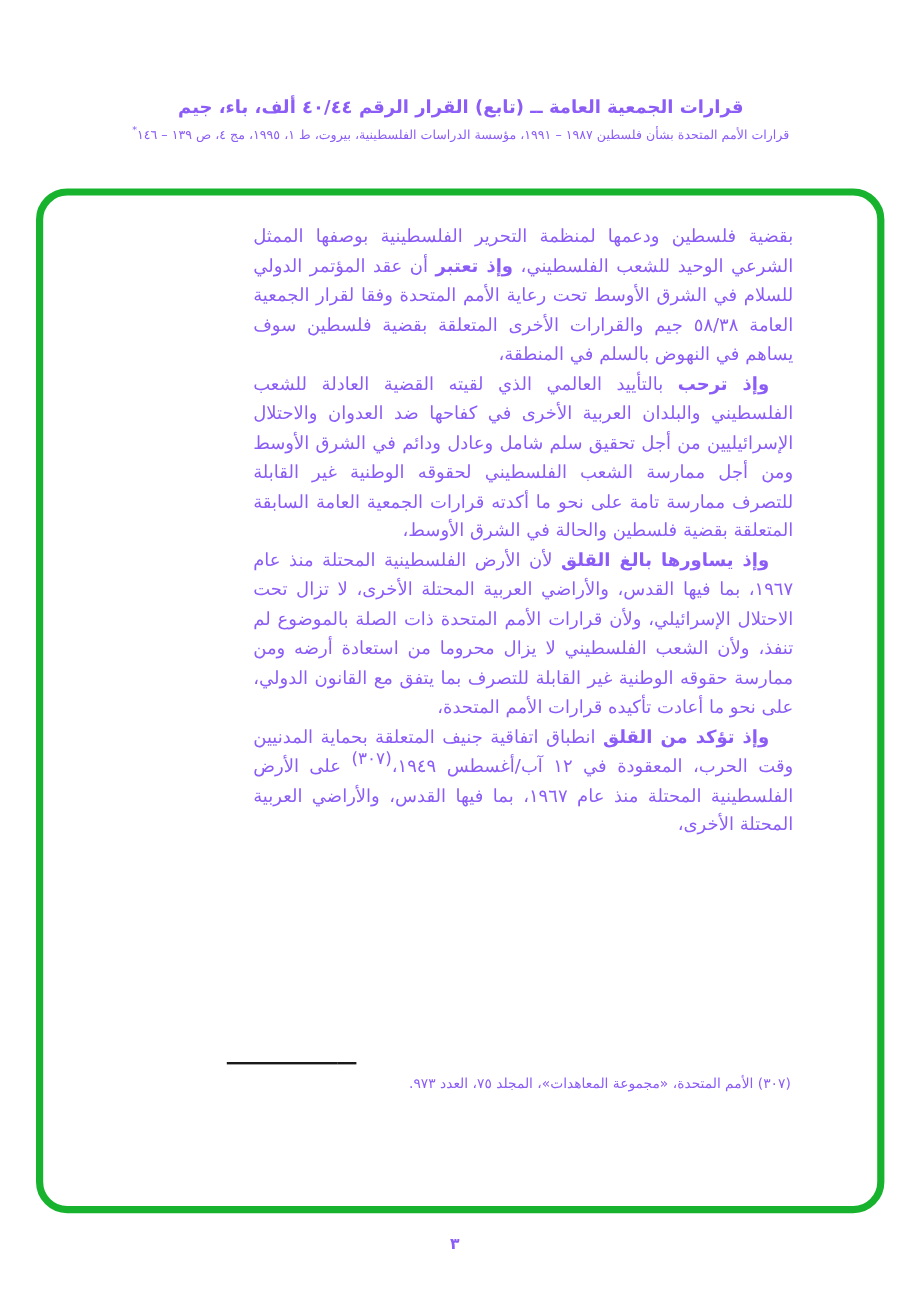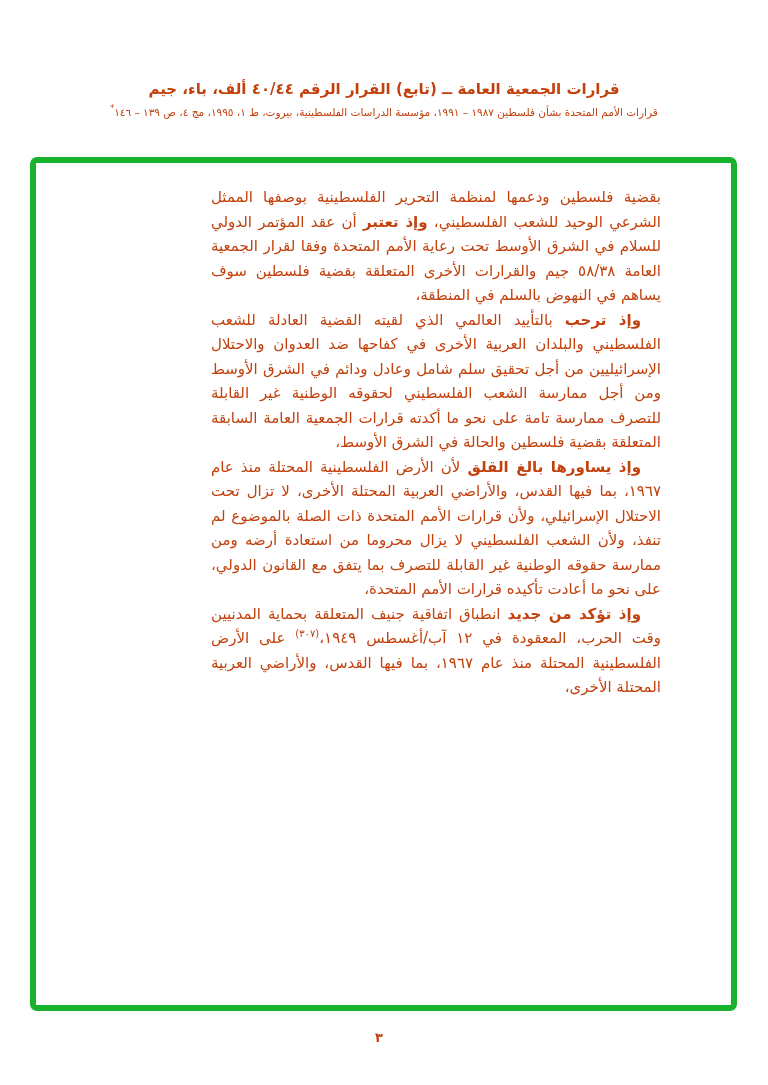--- a/index.html
+++ b/index.html
@@ -48,21 +48,21 @@
     width: 450px;
     direction: rtl;
     text-align: justify;
     font-size: 15px;
     line-height: 24.5px;
   }
   .text-column p { margin: 0; }
   .text-column p.indent { text-indent: 20px; }
   .lead { font-weight: bold; }
   sup.ref {
-    font-size: 10px;
+    font-size: 14px;
     line-height: 0;
     vertical-align: super;
   }
   .footnote-block {
     position: absolute;
     top: 722px;
     right: 72px;
     width: 470px;
     direction: rtl;
   }
@@ -91,35 +91,41 @@
     left: 0;
     right: 10px;
     text-align: center;
     font-size: 13px;
     font-weight: bold;
   }
 </style>
 </head>
 <body>
 
-<div class="page" style="color: #c2410c;">
+<div class="page" style="color: #8b5cf6;">
 
   <div class="doc-header">
     <div class="doc-title">قرارات الجمعية العامة ــ (تابع) القرار الرقم ٤٠/٤٤ ألف، باء، جيم</div>
     <div class="doc-citation"><span>قرارات الأمم المتحدة بشأن فلسطين ١٩٨٧ – ١٩٩١، مؤسسة الدراسات الفلسطينية، بيروت، ط ١، ١٩٩٥، مج ٤، ص ١٣٩ – ١٤٦</span><sup>*</sup></div>
   </div>
 
-  <div class="content-frame" style="border-color: rgb(24, 179, 46);">
+  <div class="content-frame" style="border-color: rgb(24, 179, 46); border-radius: 26px;">
 
     <div class="text-column">
 
     <p><span>بقضية فلسطين ودعمها لمنظمة التحرير الفلسطينية بوصفها الممثل الشرعي الوحيد للشعب الفلسطيني، </span><span class="lead">وإذ تعتبر</span><span> أن عقد المؤتمر الدولي للسلام في الشرق الأوسط تحت رعاية الأمم المتحدة وفقا لقرار الجمعية العامة ٥٨/٣٨ جيم والقرارات الأخرى المتعلقة بقضية فلسطين سوف يساهم في النهوض بالسلم في المنطقة،</span></p>
         <p class="indent"><span class="lead">وإذ ترحب</span><span> بالتأييد العالمي الذي لقيته القضية العادلة للشعب الفلسطيني والبلدان العربية الأخرى في كفاحها ضد العدوان والاحتلال الإسرائيليين من أجل تحقيق سلم شامل وعادل ودائم في الشرق الأوسط ومن أجل ممارسة الشعب الفلسطيني لحقوقه الوطنية غير القابلة للتصرف ممارسة تامة على نحو ما أكدته قرارات الجمعية العامة السابقة المتعلقة بقضية فلسطين والحالة في الشرق الأوسط،</span></p>
         <p class="indent"><span class="lead">وإذ يساورها بالغ القلق</span><span> لأن الأرض الفلسطينية المحتلة منذ عام ١٩٦٧، بما فيها القدس، والأراضي العربية المحتلة الأخرى، لا تزال تحت الاحتلال الإسرائيلي، ولأن قرارات الأمم المتحدة ذات الصلة بالموضوع لم تنفذ، ولأن الشعب الفلسطيني لا يزال محروما من استعادة أرضه ومن ممارسة حقوقه الوطنية غير القابلة للتصرف بما يتفق مع القانون الدولي، على نحو ما أعادت تأكيده قرارات الأمم المتحدة،</span></p>
-        <p class="indent"><span class="lead">وإذ تؤكد من جديد</span><span> انطباق اتفاقية جنيف المتعلقة بحماية المدنيين وقت الحرب، المعقودة في ١٢ آب/أغسطس ١٩٤٩،</span><sup class="ref">(٣٠٧)</sup><span> على الأرض الفلسطينية المحتلة منذ عام ١٩٦٧، بما فيها القدس، والأراضي العربية المحتلة الأخرى،</span></p>
+        <p class="indent"><span class="lead">وإذ تؤكد من القلق</span><span> انطباق اتفاقية جنيف المتعلقة بحماية المدنيين وقت الحرب، المعقودة في ١٢ آب/أغسطس ١٩٤٩،</span><sup class="ref">(٣٠٧)</sup><span> على الأرض الفلسطينية المحتلة منذ عام ١٩٦٧، بما فيها القدس، والأراضي العربية المحتلة الأخرى،</span></p>
       </div>
 
+    <div class="footnote-block">
+      <div class="footnote-sep">
+        <span class="seg long"></span><span class="seg short"></span>
+      </div>
+      <div class="footnote-text">(٣٠٧) الأمم المتحدة، «مجموعة المعاهدات»، المجلد ٧٥، العدد ٩٧٣.</div>
+    </div>
 
   </div>
 
   <div class="page-number">٣</div>
 
 </div>
 
 </body></html>

